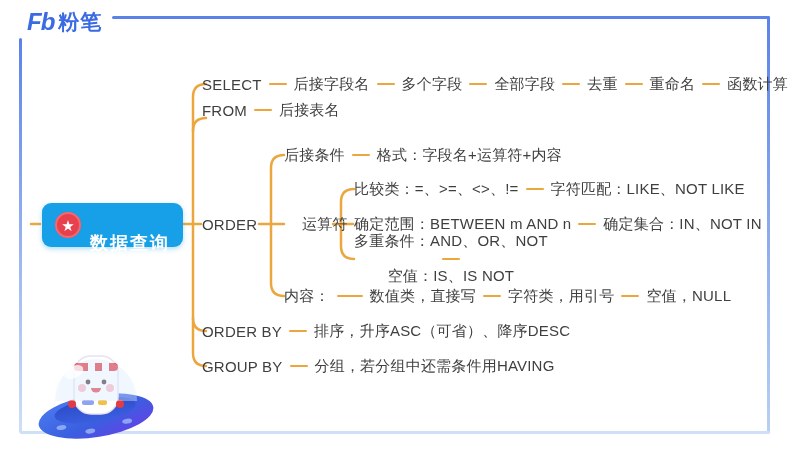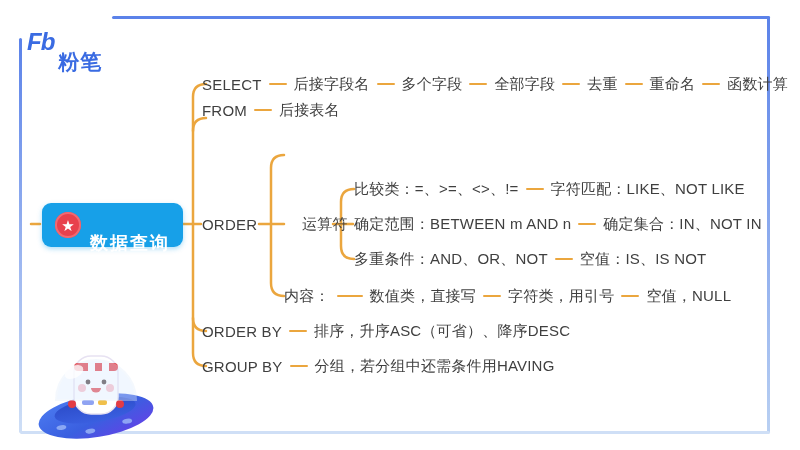--- a/index.html
+++ b/index.html
@@ -12,21 +12,21 @@
   .frame-right{position:absolute;left:767px;top:16px;width:3px;height:417px;border-radius:2px;
              background:linear-gradient(#5b82e9,#b9d0f2);}
   .frame-bottom{position:absolute;left:20px;top:431px;width:750px;height:3px;border-radius:2px;
              background:#cfdff6;}
   .frame-left{position:absolute;left:19px;top:38px;width:3px;height:395px;border-radius:2px;
              background:linear-gradient(#5b82e9,#cfdff6);}
 
   
   .logo{position:absolute;left:27px;top:8px;display:flex;align-items:center;gap:4px;color:#3a6be2;}
   .logo-mark{font-size:24px;font-weight:800;letter-spacing:-1px;font-style:italic;}
-  .logo-text{font-size:21px;font-weight:800;letter-spacing:1px;margin-top:40px;}
+  .logo-text{font-size:21px;font-weight:800;letter-spacing:1px;}
 
   
   .root-node{position:absolute;left:42px;top:203px;width:141px;height:44px;
              background:#17a0e8;border-radius:9px;display:flex;align-items:center;
              justify-content:center;gap:9px;box-shadow:0 2px 5px rgba(23,160,232,.35);}
   .root-badge{width:26px;height:26px;border-radius:50%;background:#e8414d;
               display:flex;align-items:center;justify-content:center;
               color:#fff;font-size:15px;line-height:1;box-shadow:inset 0 0 0 2px #f06a73;}
   .root-label{color:#fff;font-size:18px;font-weight:700;letter-spacing:2px;margin-top:36px;}
 
@@ -97,38 +97,43 @@
   <div class="row" style="left:202px;top:100px;">
     <span class="lbl">FROM</span>
     <span class="dash"></span>
     <span class="lbl">后接表名</span>
   </div>
 
   <div class="row" style="left:202px;top:214px;">
     <span class="lbl">ORDER</span>
   </div>
 
+  <div class="row" style="left:284px;top:145px;">
+    <span class="lbl">后接条件</span>
+    <span class="dash"></span>
+    <span class="lbl">格式：字段名+运算符+内容</span>
+  </div>
 
   <div class="row" style="left:302px;top:214px;">
     <span class="lbl">运算符</span>
   </div>
 
   <div class="row" style="left:354px;top:179px;">
     <span class="lbl">比较类：=、&gt;=、&lt;&gt;、!=</span>
     <span class="dash"></span>
     <span class="lbl">字符匹配：LIKE、NOT LIKE</span>
   </div>
 
   <div class="row" style="left:354px;top:214px;">
     <span class="lbl">确定范围：BETWEEN m AND n</span>
     <span class="dash"></span>
     <span class="lbl">确定集合：IN、NOT IN</span>
   </div>
 
-  <div class="row" style="left:354px;top:249px;">
+  <div class="row" style="left:354px;top:249px;flex-direction:column;">
     <span class="lbl">多重条件：AND、OR、NOT</span>
     <span class="dash"></span>
     <span class="lbl">空值：IS、IS NOT</span>
   </div>
 
   <div class="row" style="left:202px;top:321px;">
     <span class="lbl">ORDER BY</span>
     <span class="dash"></span>
     <span class="lbl">排序，升序ASC（可省）、降序DESC</span>
   </div>

